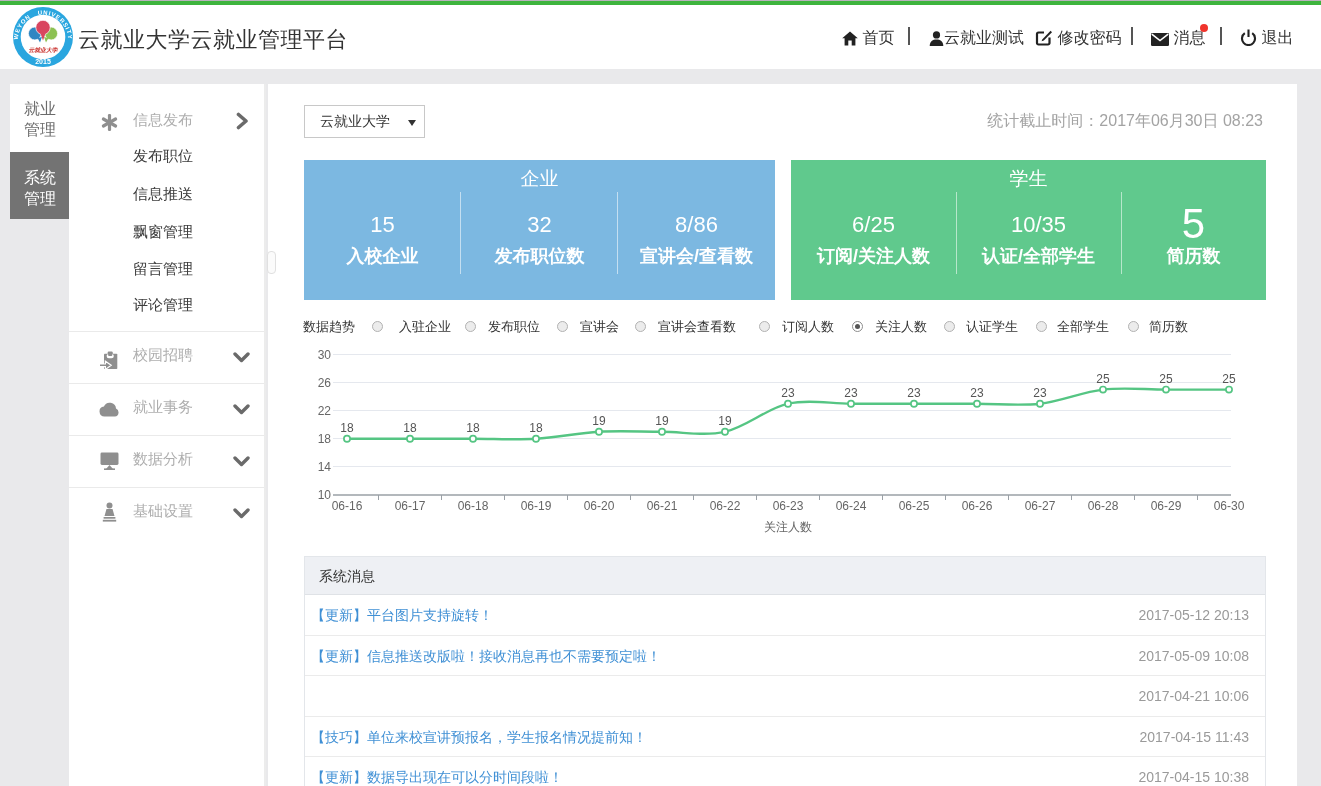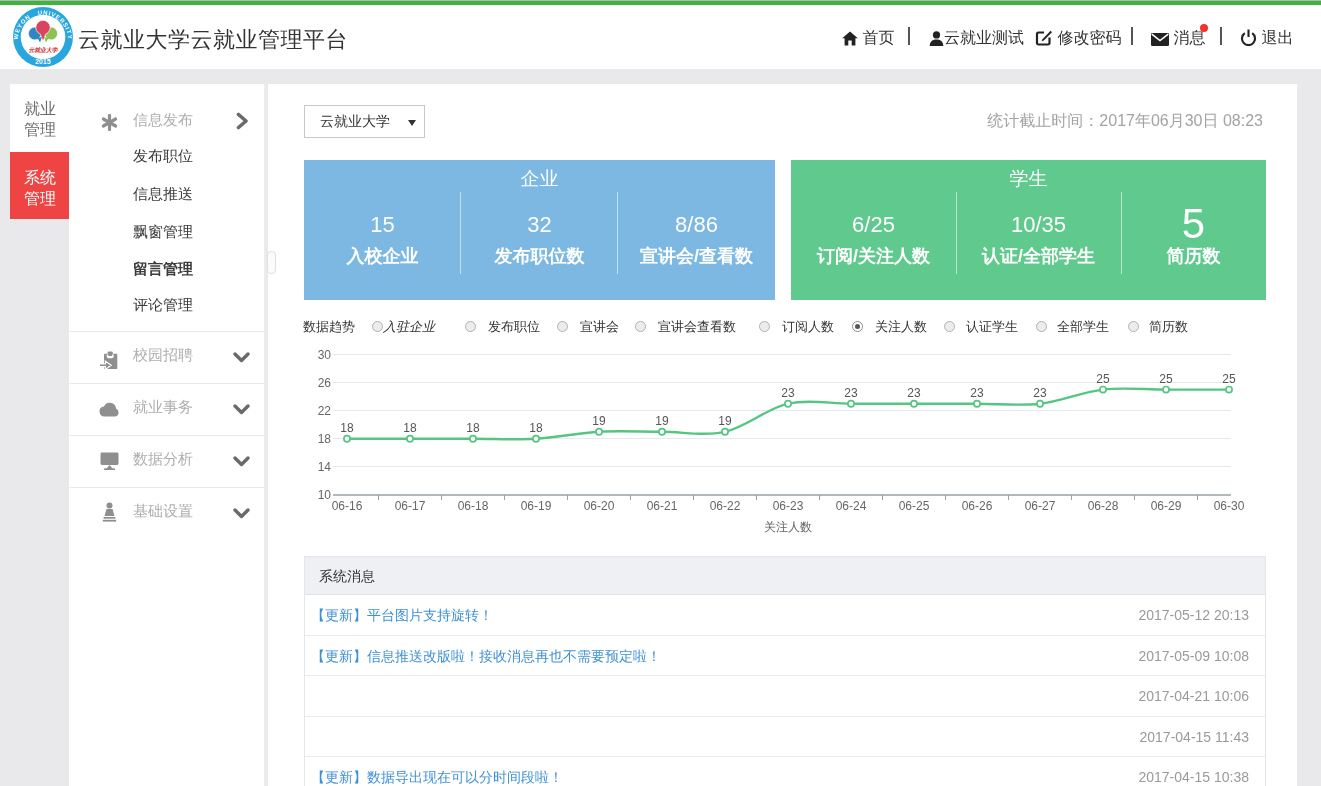--- a/index.html
+++ b/index.html
@@ -13,21 +13,21 @@
   #header { left:0; top:5px; width:1321px; height:64px; background:#fff; }
   #logo { left:13px; top:2px; }
   #apptitle { left:78px; top:20px; font-size:22px; color:#333; letter-spacing:0.5px; }
   .navitem { top:23px; height:22px; font-size:16px; color:#333; white-space:nowrap; }
   .navitem svg { vertical-align:-3px; }
   .navsep { top:22px; width:2px; height:18px; background:#555; }
   
   #page { left:0; top:69px; width:1321px; height:717px; background:#e9e9eb; }
   #tab1 { left:10px; top:15px; width:60px; height:68px; background:#fff; color:#6b6b6b;
           font-size:16px; text-align:center; line-height:21px; padding-top:14px; }
-  #tab2 { left:10px; top:83px; width:60px; height:67px; background:#ef4444; color:#fff;
+  #tab2 { left:10px; top:83px; width:60px; height:67px; background:#737373; color:#fff;
           font-size:16px; text-align:center; line-height:21px; padding-top:15px; }
   #menu { left:69px; top:15px; width:197px; height:702px; background:#fff; border-right:2px solid #ececec; }
   #content { left:268px; top:15px; width:1029px; height:702px; background:#fff; }
   .mico { position:absolute; left:32px; }
   .mtxt { position:absolute; left:64px; font-size:15px; color:#aeaeae; }
   .msub { position:absolute; left:64px; font-size:15px; color:#3c3c3c; }
   .mchev { position:absolute; left:164px; }
   .mline { position:absolute; left:0; width:195px; height:1px; background:#eaeaea; }
   
   #thumb { left:267px; top:182px; width:9px; height:23px; background:#fbfbfb; border:1px solid #e0e0e0; border-radius:4px; }
@@ -118,21 +118,21 @@
           <path d="M14.6 5 L2.4 12"></path>
       </g>
       </svg>
     <div class="mtxt" style="top:27px;">信息发布</div>
     <svg class="mchev" style="left:167px;top:28px;" width="13" height="18" viewBox="0 0 13 18">
         <path d="M2.5 2.5 L10 9 L2.5 15.5" fill="none" stroke="#6a6a6a" stroke-width="3.6" stroke-linecap="round" stroke-linejoin="round"></path>
       </svg>
     <div class="msub" style="top:63px;">发布职位</div>
     <div class="msub" style="top:101px;">信息推送</div>
     <div class="msub" style="top:139px;">飘窗管理</div>
-    <div class="msub" style="top:176px;font-weight:bold;">留言管理</div>
+    <div class="msub" style="top:176px;">留言管理</div>
     <div class="msub" style="top:212px;">评论管理</div>
     <div class="mline" style="top:247px;"></div>
     <svg class="mico" style="left:30px;top:267px;" width="20" height="19" viewBox="-1 0 20 19">
       <rect x="7.7" y="0.5" width="5" height="4" rx="1" fill="#8f8f8f"></rect>
       <rect x="4" y="2.8" width="13.3" height="15.2" rx="0.8" fill="#8f8f8f"></rect>
       <rect x="6.6" y="2.9" width="7.2" height="4.4" rx="2.2" fill="#fff"></rect>
       <rect x="8.1" y="1.8" width="4.2" height="3.2" rx="0.9" fill="#8f8f8f"></rect>
       <path d="M-0.6 13 H5.4 V10.2 L11.2 14.3 L5.4 18.4 V15.6 H-0.6 Z" fill="#8f8f8f" stroke="#fff" stroke-width="1.2"></path>
     </svg>
     <div class="mtxt" style="top:262px;text-align:center;">校园招聘</div>
@@ -202,21 +202,21 @@
       <div class="ccol" style="left:330px;width:145px;">
           <div class="num big">5</div>
           <div class="lbl">简历数</div>
         </div>
       <div class="cdiv" style="left:165px;"></div>
       <div class="cdiv" style="left:330px;"></div>
     </div>
     <div id="radiorow">
       <div class="rlbl" style="left:0;">数据趋势</div>
       <span class="rad" style="left:69px;"></span>
-        <div class="rlbl" style="left:80px;font-style:italic;">入驻企业</div>
+        <div class="rlbl" style="left:96px;">入驻企业</div>
       <span class="rad" style="left:162px;"></span>
         <div class="rlbl" style="left:185px;">发布职位</div>
       <span class="rad" style="left:254px;"></span>
         <div class="rlbl" style="left:277px;">宣讲会</div>
       <span class="rad" style="left:332px;"></span>
         <div class="rlbl" style="left:355px;">宣讲会查看数</div>
       <span class="rad" style="left:456px;"></span>
         <div class="rlbl" style="left:479px;">订阅人数</div>
       <span class="rad sel" style="left:549px;"></span>
         <div class="rlbl" style="left:572px;">关注人数</div>
@@ -323,20 +323,21 @@
           <span>2017-05-12 20:13</span>
         </div>
       <div class="msgrow">
           <a>【更新】信息推送改版啦！接收消息再也不需要预定啦！</a>
           <span>2017-05-09 10:08</span>
         </div>
       <div class="msgrow">
           <span>2017-04-21 10:06</span>
         </div>
       <div class="msgrow">
+          <a>【技巧】单位来校宣讲预报名，学生报名情况提前知！</a>
           <span>2017-04-15 11:43</span>
         </div>
       <div class="msgrow">
           <a>【更新】数据导出现在可以分时间段啦！</a>
           <span>2017-04-15 10:38</span>
         </div>
     </div>
   </div>
   <div class="abs" id="thumb"></div>
 </div>

